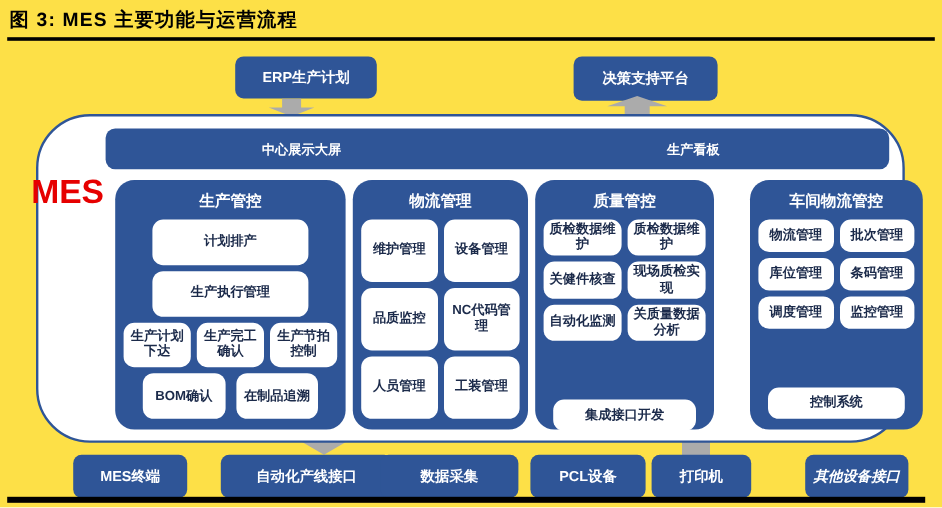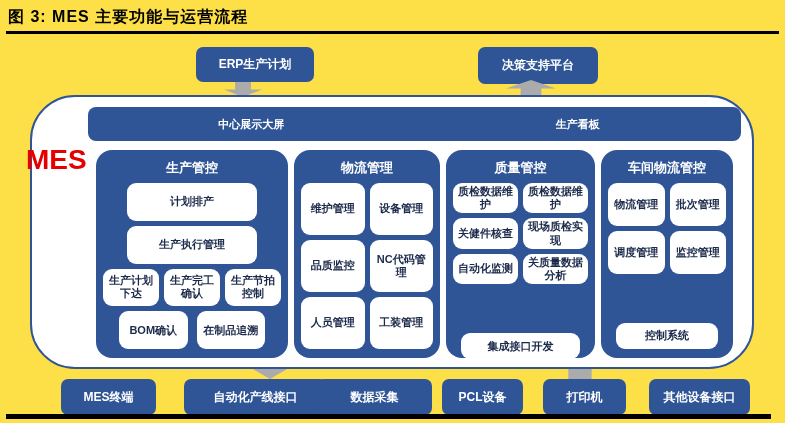--- a/index.html
+++ b/index.html
@@ -30,21 +30,21 @@
   .row { display:flex; gap:5px; flex:1; }
   .wbox { flex:1; background:#fff; border-radius:9px; display:flex; align-items:center; justify-content:center;
           text-align:center; font-size:11px; font-weight:bold; color:#1B2A4A; line-height:1.2; padding:2px 3px; }
   .pad-wide { padding:0 24px; }
   .pad-dbl  { padding:0 16px; gap:9px; }
   .pad-full { padding:0 8px;margin-top:44px; }
 
   #col1 { left:96px;  width:192px; }
   #col2 { left:294px; width:146px; }
   #col3 { left:446px; width:149px; }
-  #col4 { left:601px; width:132px; }
+  #col4 { left:625px; width:144px; }
 
   .arrow { position:absolute; }
   .arrow svg { display:block; width:100%; height:100%; }
 
   .bbox { top:379px; height:36px; }
 </style>
 </head>
 <body>
 
 <div id="canvas">
@@ -138,29 +138,33 @@
     </div>
   </div>
 
   <div class="col" id="col4">
     <div class="col-header">车间物流管控</div>
     <div class="row">
       <div class="wbox">物流管理</div>
       <div class="wbox">批次管理</div>
     </div>
     <div class="row">
+      <div class="wbox">库位管理</div>
+      <div class="wbox">条码管理</div>
+    </div>
+    <div class="row">
       <div class="wbox">调度管理</div>
       <div class="wbox">监控管理</div>
     </div>
     <div class="row pad-full" style="flex:0 0 26px;">
       <div class="wbox">控制系统</div>
     </div>
   </div>
 
   <div class="bluebox bbox" style="left:61px;  width:95px;">MES终端</div>
   <div class="bluebox bbox" style="left:184px; width:143px;">自动化产线接口</div>
   <div class="bluebox bbox" style="left:317px; width:115px;">数据采集</div>
-  <div class="bluebox bbox" style="left:442px; width:81px;">PCL设备</div>
+  <div class="bluebox bbox" style="left:442px; width:96px;">PCL设备</div>
   <div class="bluebox bbox" style="left:543px; width:83px;font-family:Liberation Mono, monospace;">打印机</div>
-  <div class="bluebox bbox" style="left:649px; width:101px;">其他设备接口</div>
+  <div class="bluebox bbox" style="left:671px; width:86px;font-style:italic;">其他设备接口</div>
 
   <div class="bottom-rule"></div>
 </div>
 
 </body></html>

